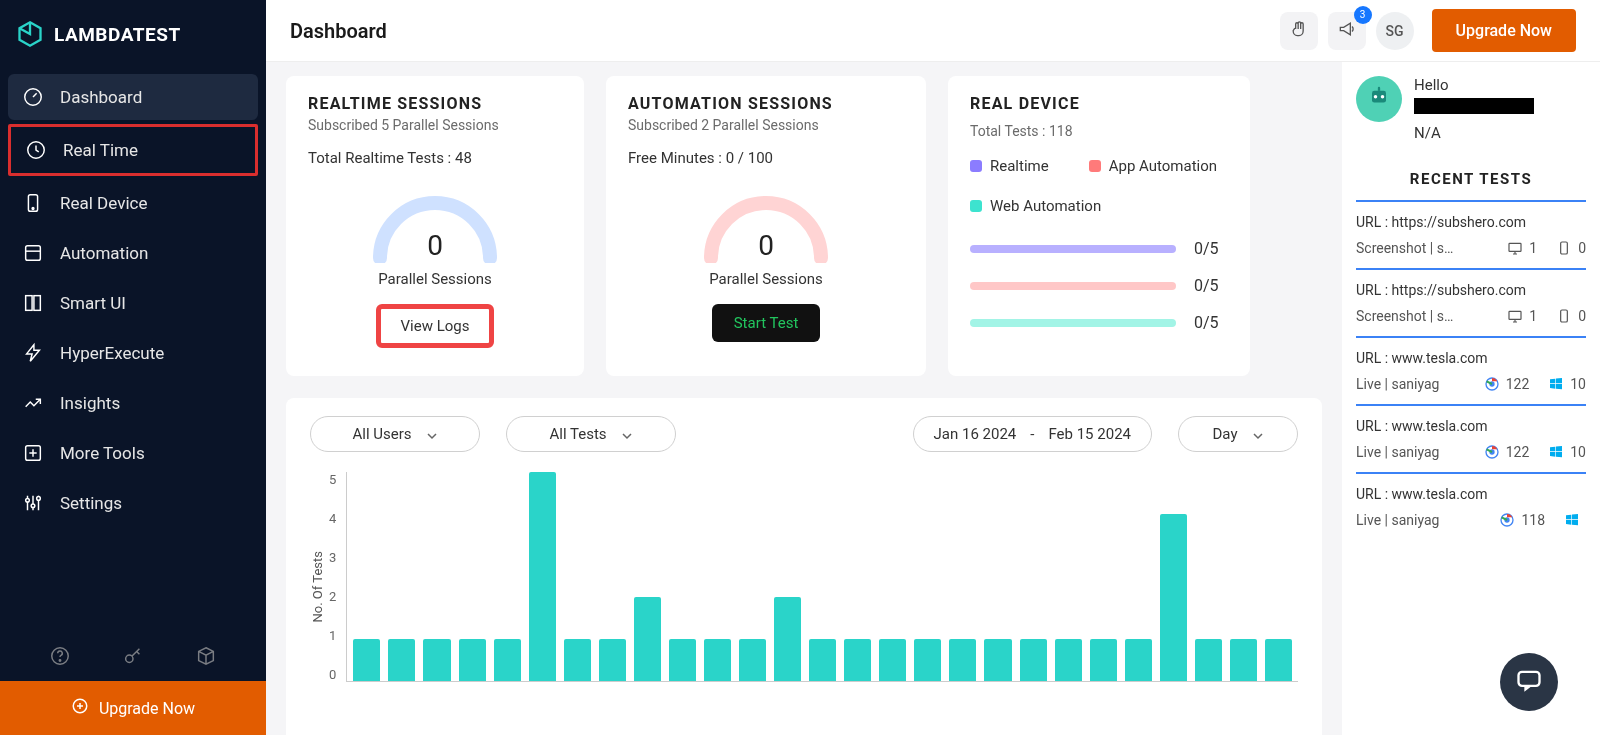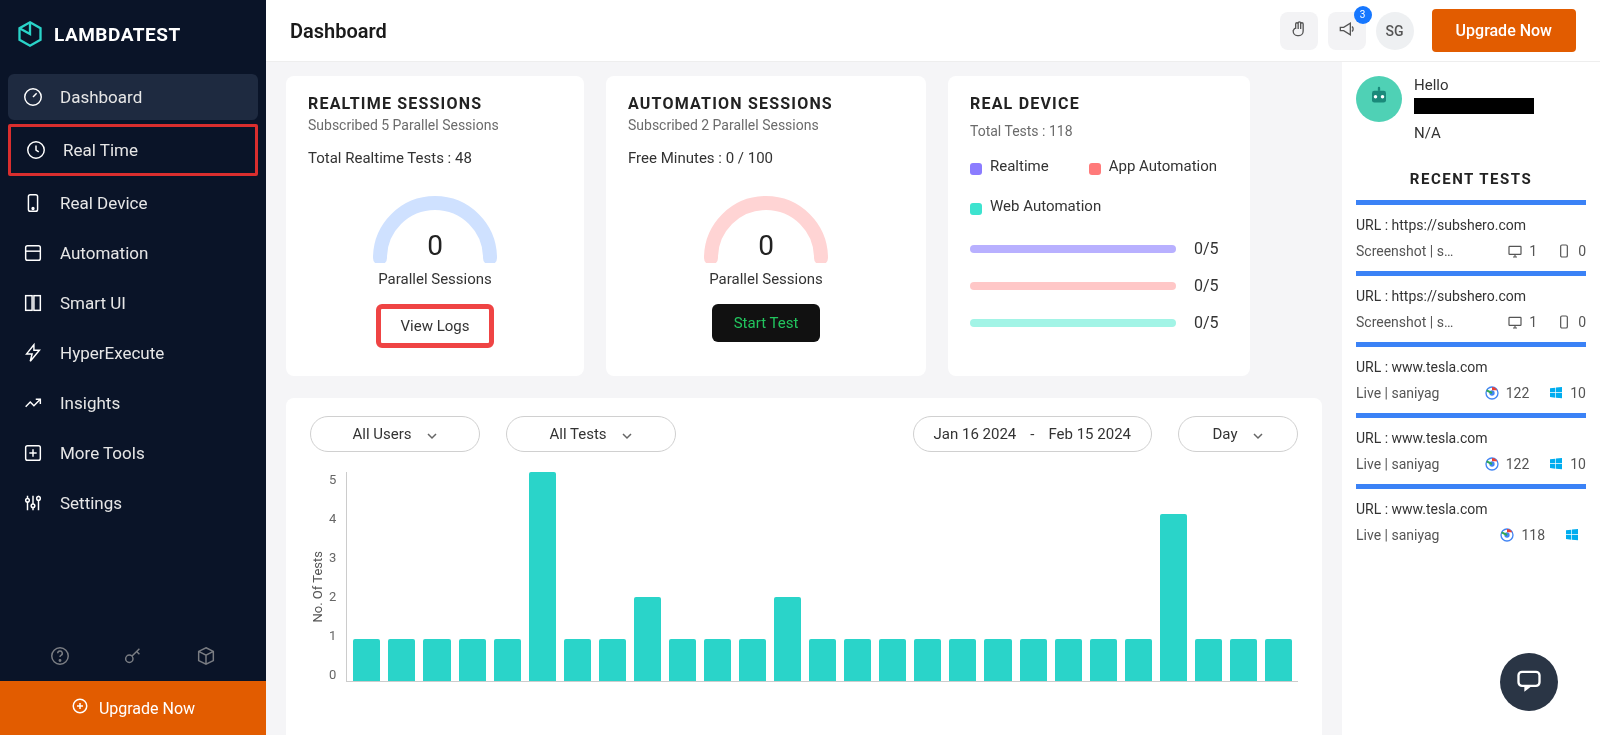--- a/index.html
+++ b/index.html
@@ -39,35 +39,35 @@
 .gauge-wrap { text-align: center; margin-top: 16px; }
 .gauge { width: 140px; height: 80px; margin: 0 auto; position: relative; }
 .gauge svg { width: 140px; height: 80px; }
 .gauge-num { font-size: 28px; font-weight: 400; color: #222; margin-top: -34px; position: relative; }
 .gauge-label { color: #333; font-size: 15px; margin-top: 8px; }
 .btn-outline { margin-top: 16px; border: 5px solid #ef4444; background: #fff; color: #333; padding: 8px 20px; border-radius: 6px; font-size: 15px; cursor: pointer; }
 .btn-dark { margin-top: 16px; border: none; background: #111; color: #22c55e; padding: 10px 22px; border-radius: 6px; font-size: 15px; cursor: pointer; }
 
 
 .rd-legend { margin-top: 18px; display: flex; flex-wrap: wrap; gap: 22px 40px; }
-.lg-item { display: flex; align-items: flex-end; gap: 8px; font-size: 15px; color: #333; }
+.lg-item { display: flex; align-items: center; gap: 8px; font-size: 15px; color: #333; }
 .lg-sw { width: 12px; height: 12px; border-radius: 3px; }
 .rd-bars { margin-top: 24px; }
 .rd-bar-row { display: flex; align-items: center; gap: 18px; margin-bottom: 18px; }
 .rd-track { flex: 1; height: 8px; border-radius: 4px; }
 .rd-val { font-size: 16px; color: #333; width: 34px; }
 
 
 .rightcol { position: absolute; right: 0; top: 0; bottom: 0; width: 258px; background: #fff; padding: 14px 14px; overflow: hidden; }
 .user-row { display: flex; gap: 12px; align-items: flex-start; }
 .user-avatar { width: 46px; height: 46px; border-radius: 50%; background: #4fd1b5; display:flex; align-items:center; justify-content:center; }
 .user-text { font-size: 15px; color: #333; }
 .user-name-bar { width: 120px; height: 16px; background: #000; margin-top: 4px; }
 .recent-h { text-align: center; font-weight: 700; letter-spacing: 1.5px; font-size: 15px; margin: 28px 0 12px; color: #222; }
-.recent-item { border-top: 5px solid #3b82f6; padding: 12px 0; }
+.recent-item { border-top: 2px solid #3b82f6; padding: 12px 0; }
 .recent-url { font-size: 14px; color: #333; white-space: nowrap; overflow: hidden; text-overflow: ellipsis; }
 .recent-meta { display: flex; align-items: center; gap: 8px; margin-top: 10px; font-size: 14px; color: #555; }
 .recent-meta .metric { margin-left: auto; display: flex; align-items: center; gap: 6px; }
 .mini-ic { width: 16px; height: 16px; display:inline-block; }
 
 
 .chart-card { position: absolute; left: 20px; right: 278px; top: 336px; bottom: 0; background: #fff; border-radius: 8px 8px 0 0; padding: 18px 24px 0; }
 .chart-filters { display: flex; gap: 26px; align-items: center; }
 .chip { border: 1px solid #d0d0d0; border-radius: 20px; padding: 8px 20px; font-size: 15px; color: #333; display: flex; align-items: center; gap: 14px; min-width: 170px; justify-content: center; cursor: pointer; }
 .chip.small { min-width: 120px; }

